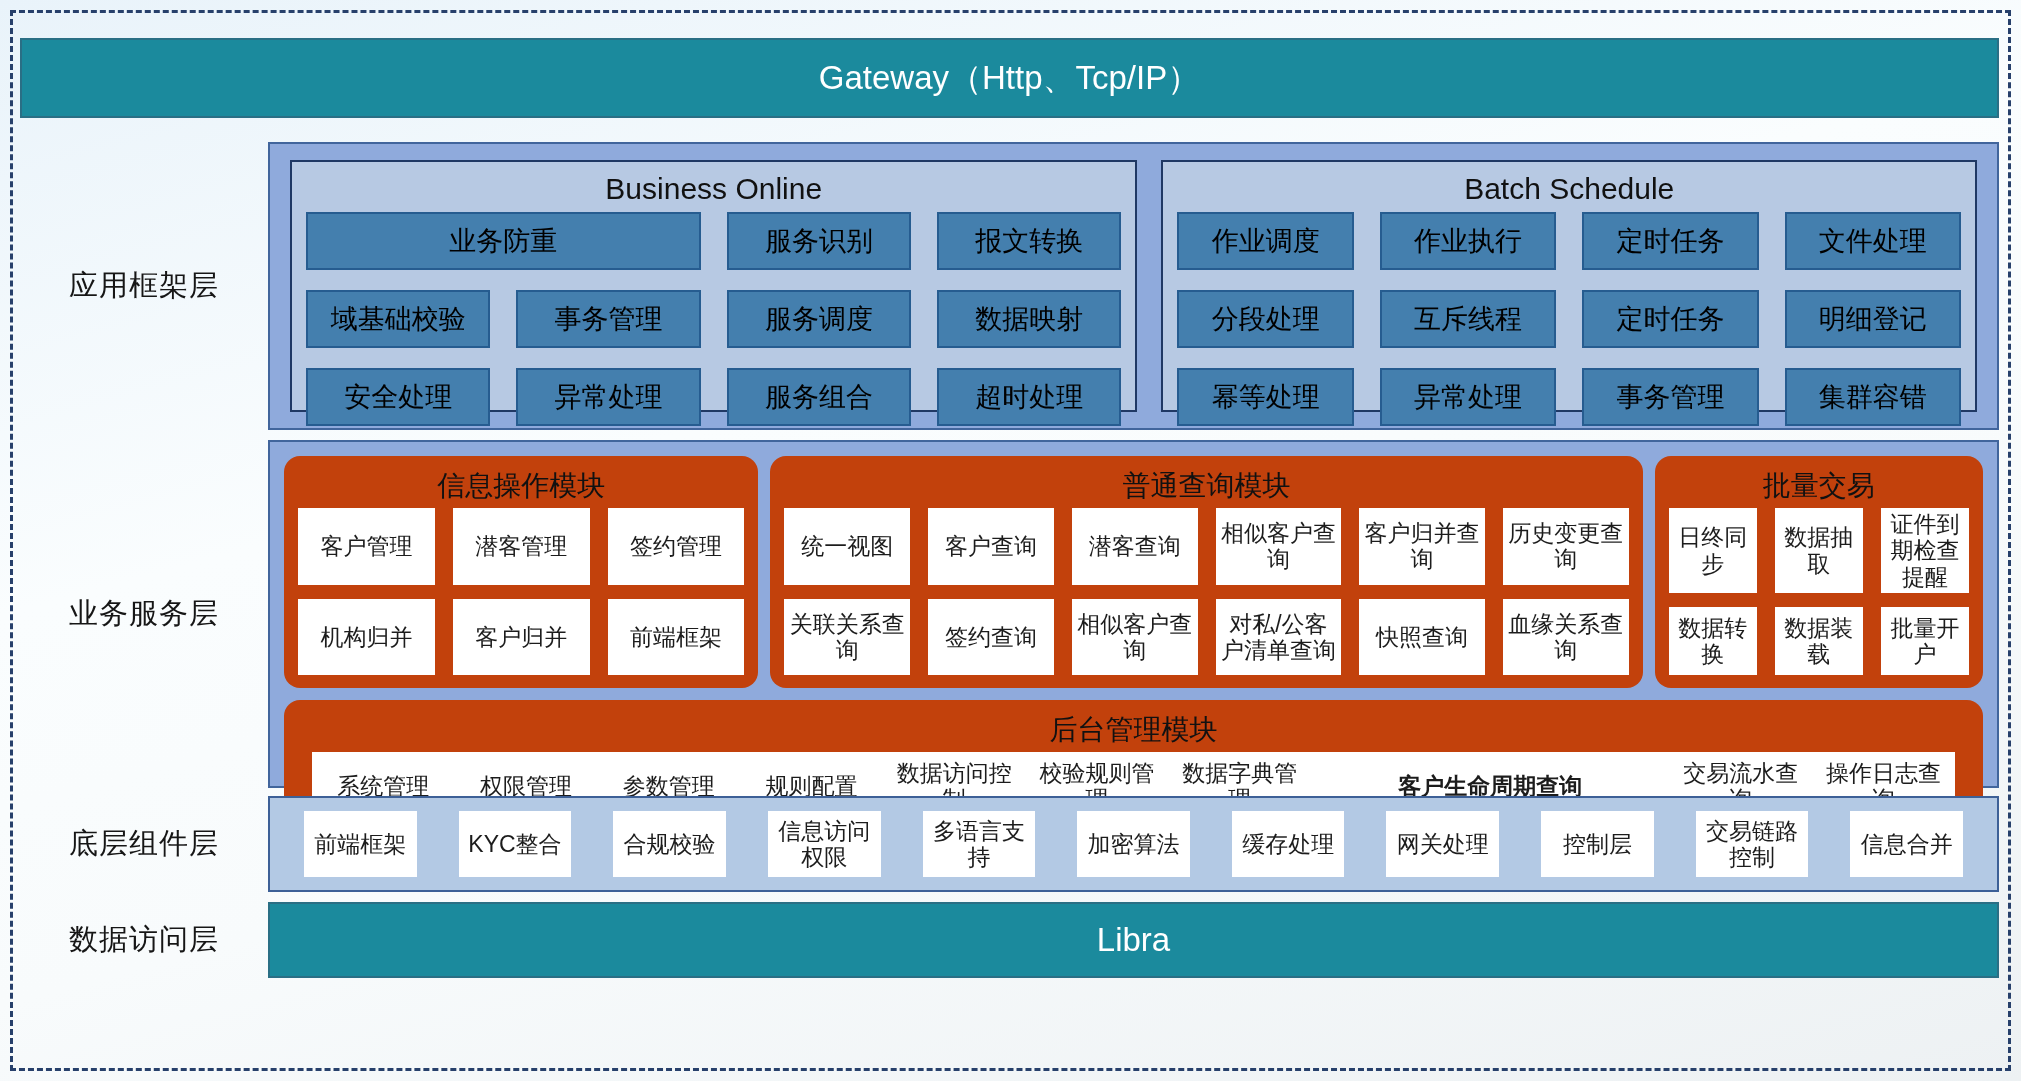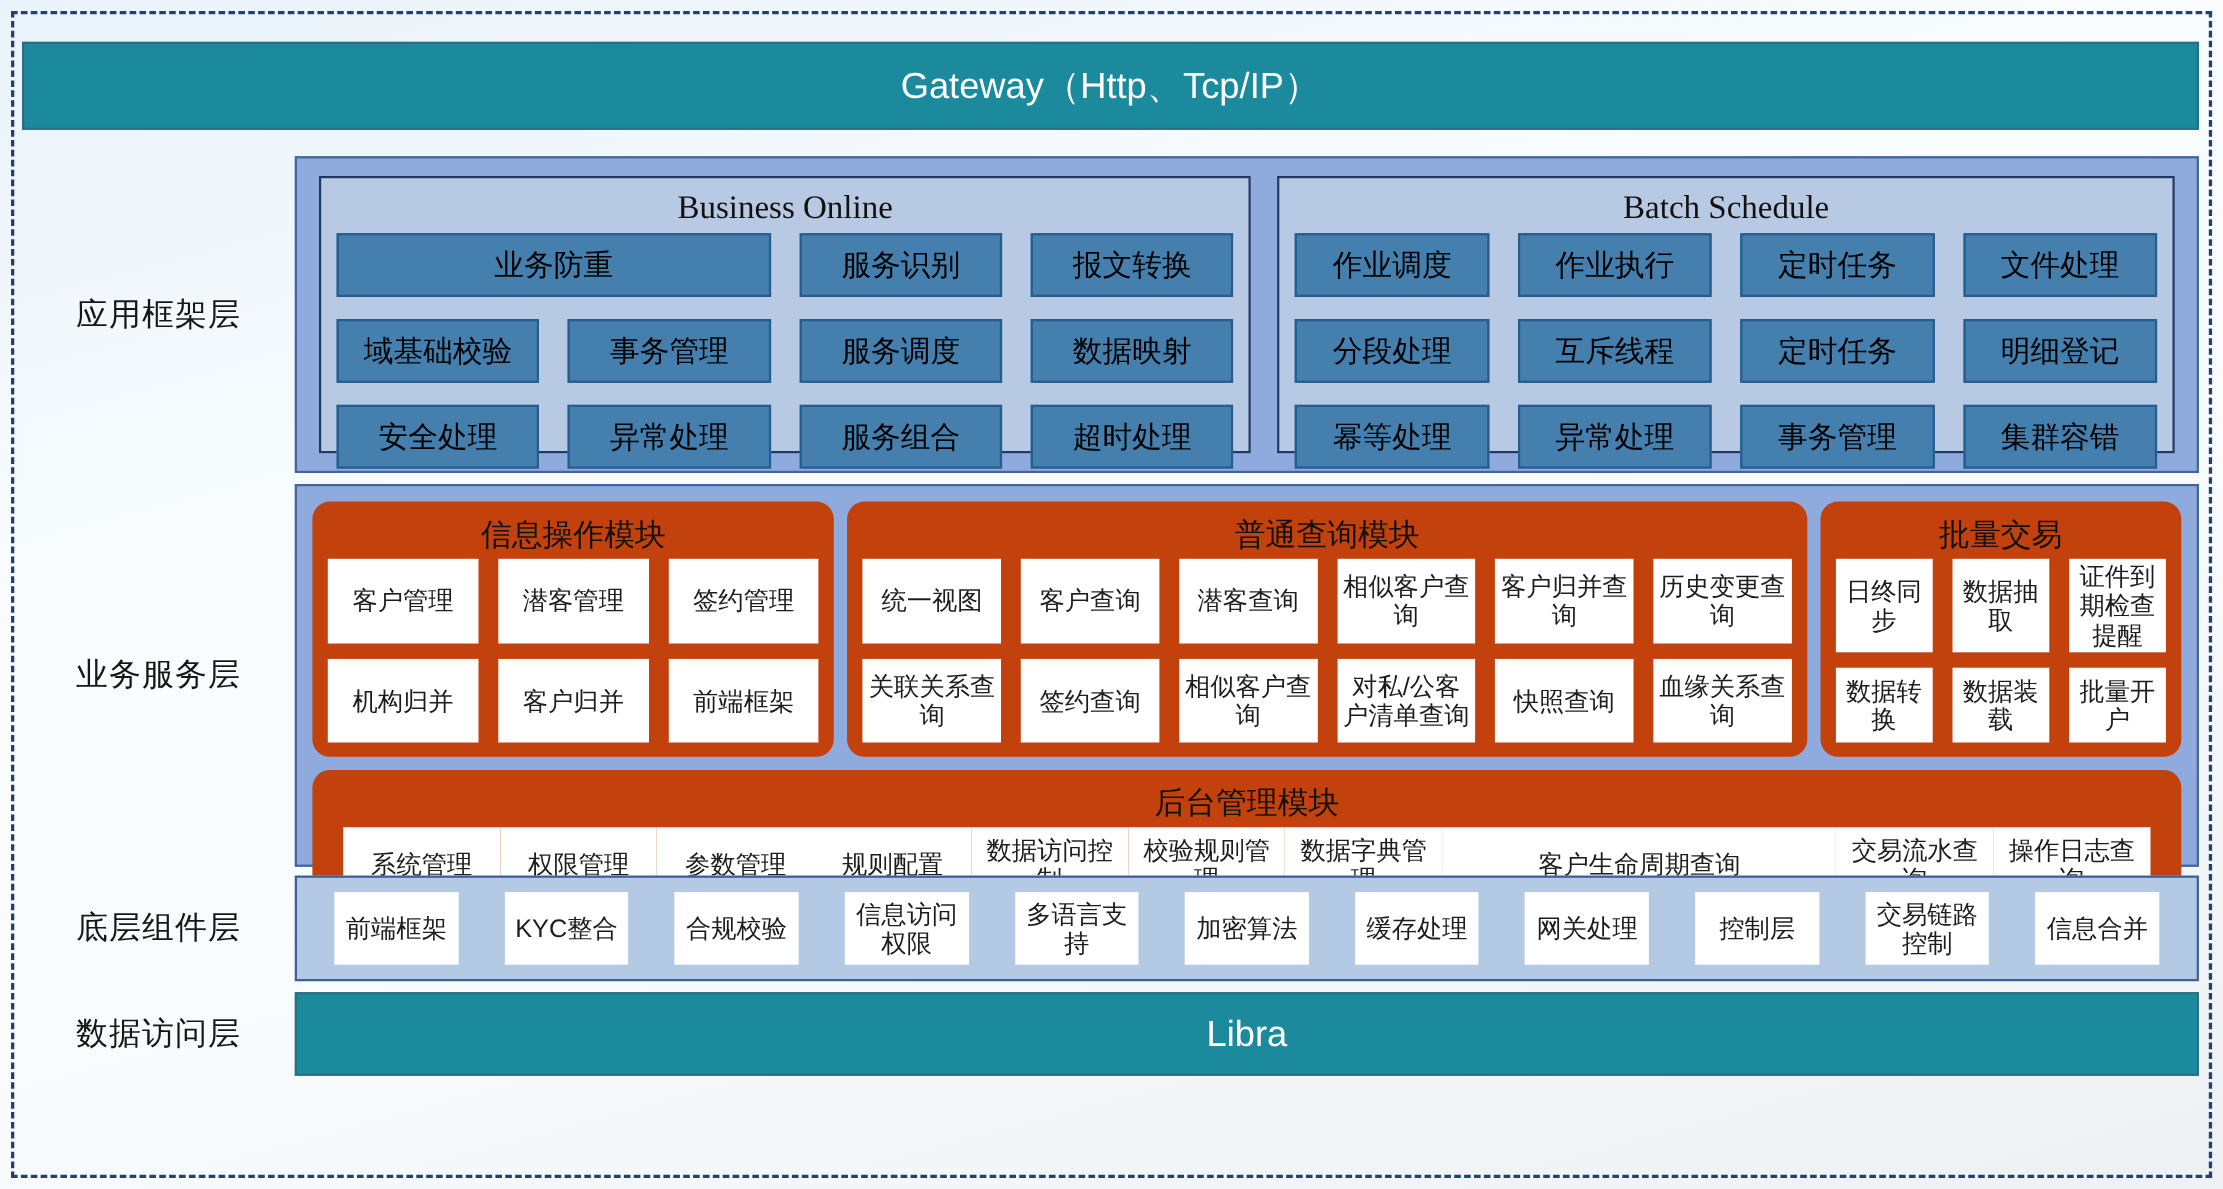--- a/index.html
+++ b/index.html
@@ -14,39 +14,39 @@
   .content{flex:1;min-width:0;}
   .bar-teal{background:#1b8a9d;border:2px solid #2a6f85;color:#ffffff;
        display:flex;align-items:center;justify-content:center;font-size:33px;}
   
   .tech-band{background:#b3c6e0;border:2px solid #3d6097;display:flex;align-items:center;
        justify-content:space-evenly;}
   .btn-dark{background:#2d5a9b;color:#fff;font-size:27px;width:304px;height:56px;
        display:flex;align-items:center;justify-content:center;}
   
   .fw-band{background:#8faadc;border:2px solid #41659c;padding:16px 20px;display:flex;gap:24px;}
-  .fw-panel{background:#b7c9e3;border:2px solid #1f3864;padding:4px 14px 16px;display:flex;flex-direction:column;font-family:Liberation Serif, serif;}
+  .fw-panel{background:#b7c9e3;border:2px solid #1f3864;padding:4px 14px 16px;display:flex;flex-direction:column;}
   .fw-title{text-align:center;font-size:30px;color:#111;height:46px;line-height:46px;flex:0 0 auto;}
   .fw-grid{display:grid;grid-template-columns:repeat(4,1fr);gap:20px 26px;flex:1;}
   .fw-btn{background:#447fae;border:2px solid #265c90;color:#000000;font-size:27px;min-height:54px;
        display:flex;align-items:center;justify-content:center;}
   .span2{grid-column:span 2;}
   
   .svc-band{background:#8faadc;border:2px solid #41659c;padding:14px;display:flex;flex-direction:column;gap:12px;}
   .svc-top{display:flex;gap:12px;flex:1;}
   .svc-panel{background:#c2410c;border-radius:16px;padding:8px 14px 13px;display:flex;flex-direction:column;}
   .svc-title{text-align:center;font-size:28px;color:#111;height:44px;line-height:44px;flex:0 0 auto;}
   .svc-grid{display:grid;gap:14px 18px;flex:1;}
   .g3{grid-template-columns:repeat(3,1fr);}
   .g6{grid-template-columns:repeat(6,1fr);}
   .box{background:#ffffff;color:#1c1c1c;font-size:23px;min-height:62px;line-height:1.15;
        display:flex;align-items:center;justify-content:center;text-align:center;padding:3px 4px;}
   .admin-row{display:flex;flex:1;padding:0 14px;}
   .admin-row .box{flex:1;}
-  .admin-row .box.wide{flex:2.6;}
+  .admin-row .box.wide{flex:2.6;font-weight:bold;}
   
   .base-band{background:#b3c9e4;border:2px solid #3d6097;display:flex;
        gap:42px;padding:13px 34px;}
   .base-band .box{flex:1;min-height:60px;}
 </style>
 </head>
 <body>
 
 <div class="canvas">
   <div class="frame"></div>

